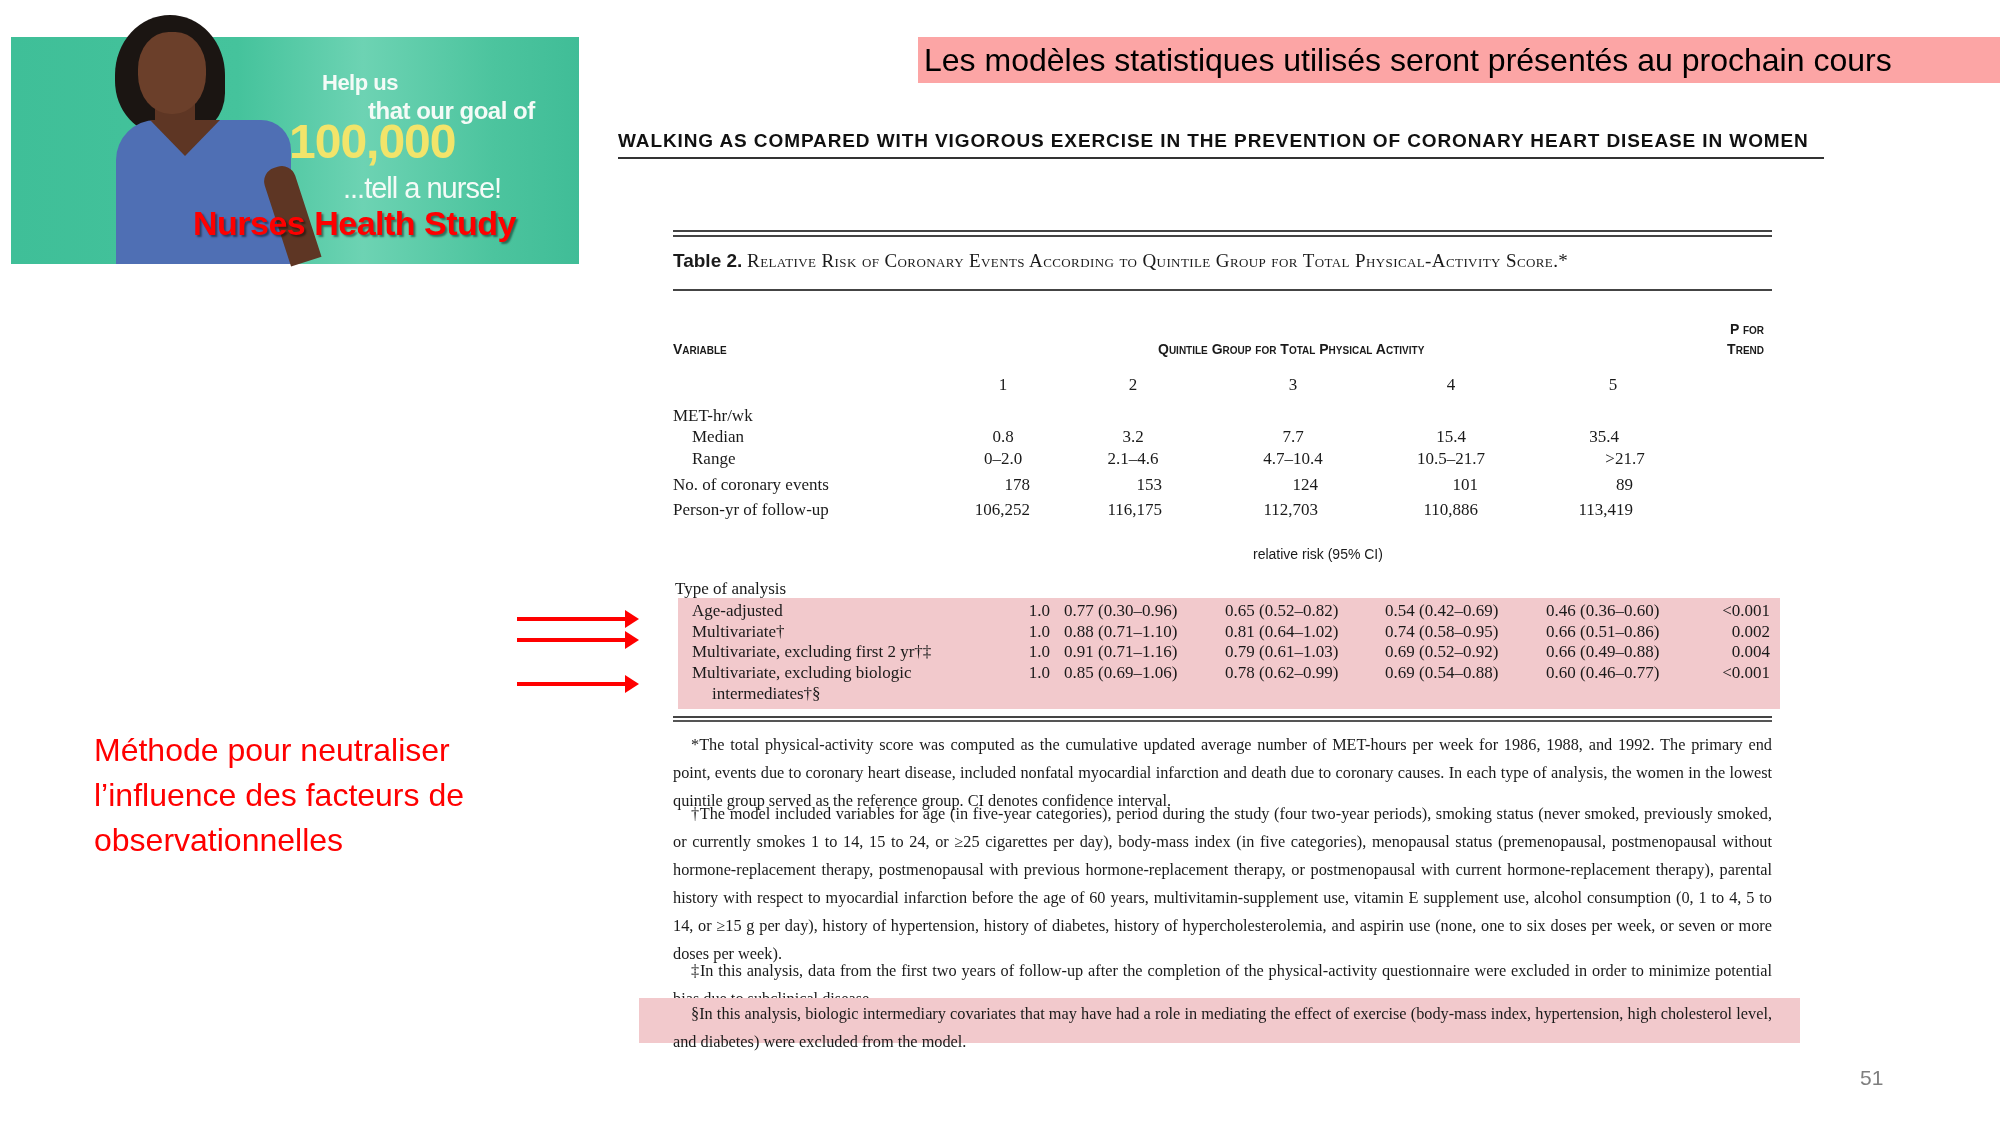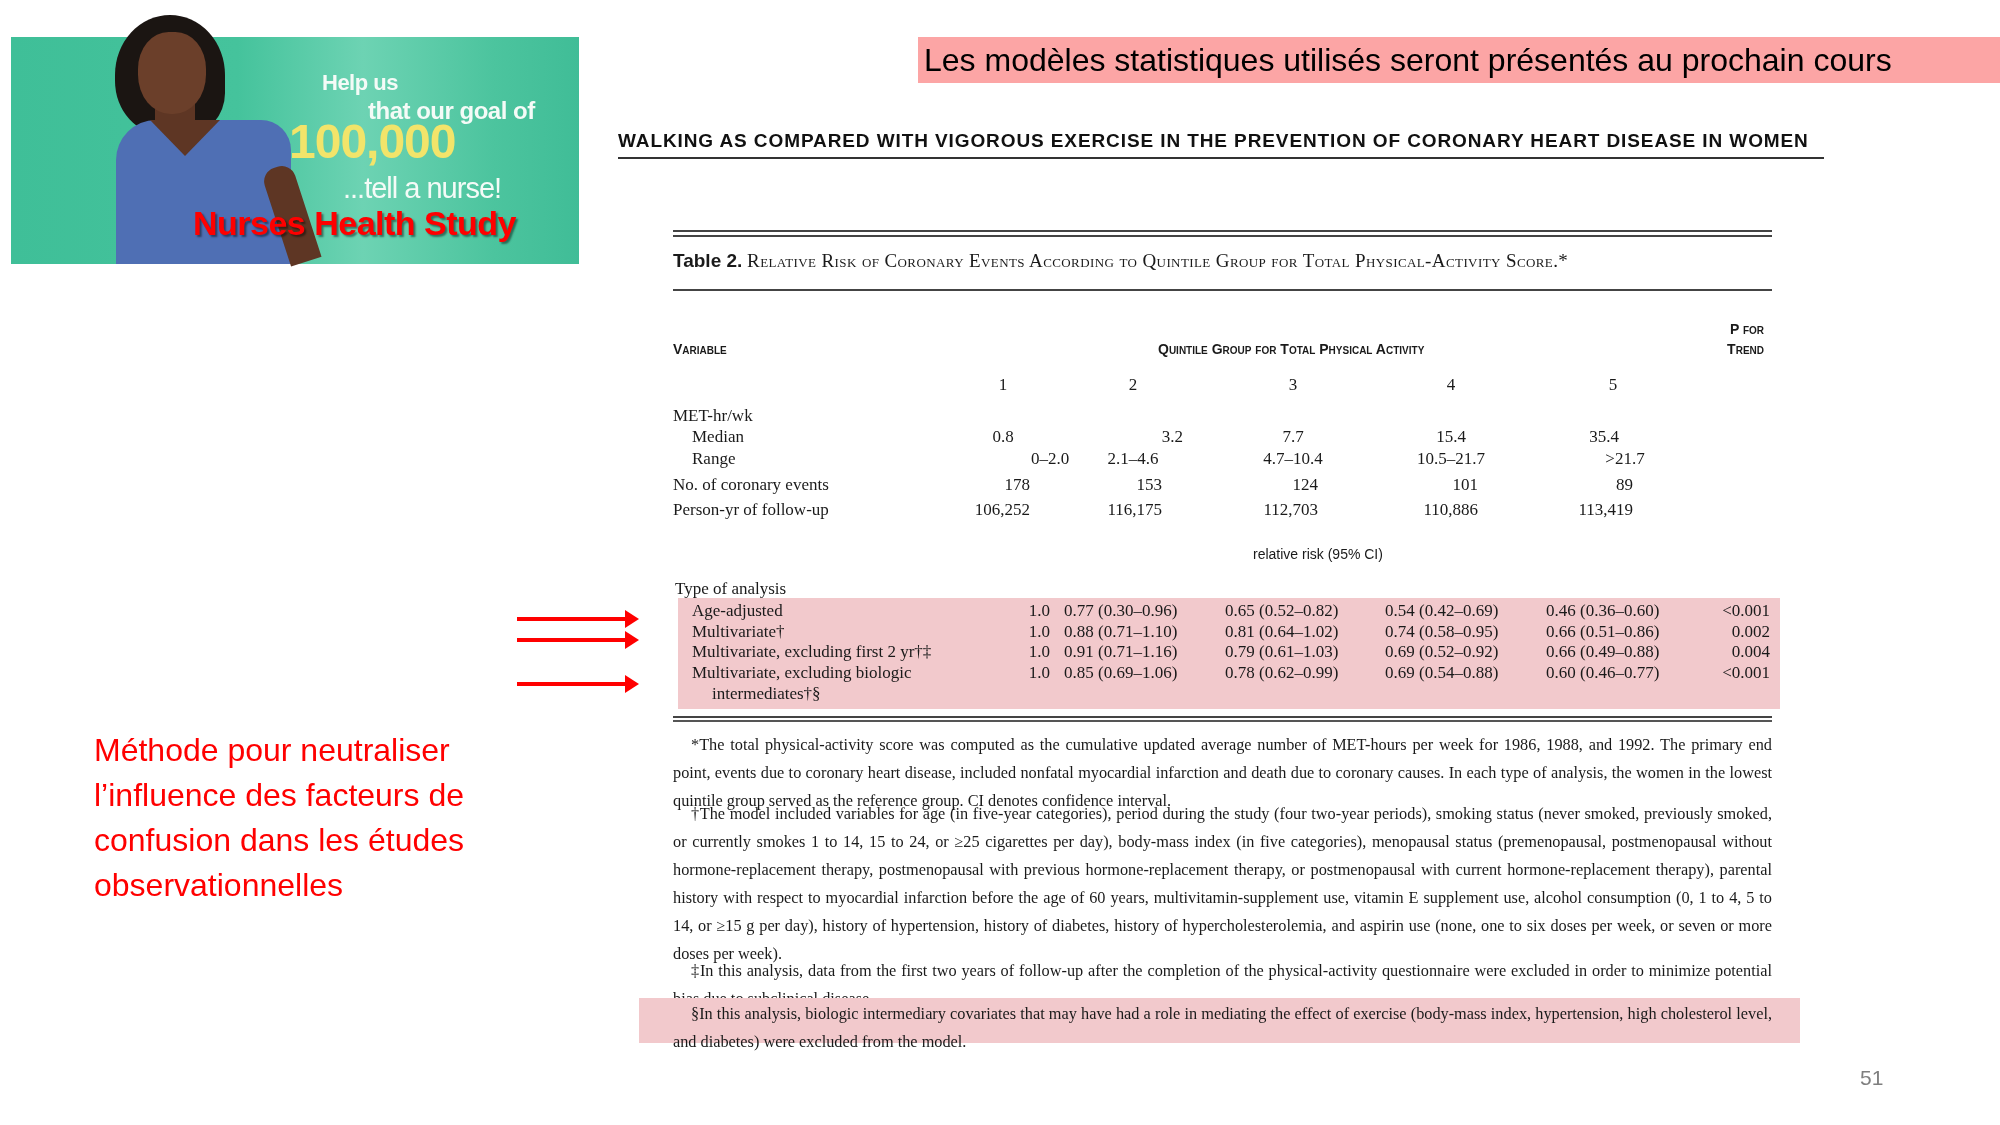--- a/index.html
+++ b/index.html
@@ -87,27 +87,27 @@
 <div class="abs cell serif c" style="left:983px;top:376px;width:40px;">1</div>
 <div class="abs cell serif c" style="left:1113px;top:376px;width:40px;">2</div>
 <div class="abs cell serif c" style="left:1273px;top:376px;width:40px;">3</div>
 <div class="abs cell serif c" style="left:1431px;top:376px;width:40px;">4</div>
 <div class="abs cell serif c" style="left:1593px;top:376px;width:40px;">5</div>
 
 <div class="abs cell serif" style="left:673px;top:407px;">MET-hr/wk</div>
 
 <div class="abs cell serif" style="left:692px;top:428px;">Median</div>
 <div class="abs cell serif c" style="left:953px;top:428px;width:100px;">0.8</div>
-<div class="abs cell serif c" style="left:1083px;top:428px;width:100px;text-align:right;">3.2</div>
+<div class="abs cell serif c" style="left:1083px;top:428px;width:100px;">3.2</div>
 <div class="abs cell serif c" style="left:1243px;top:428px;width:100px;">7.7</div>
 <div class="abs cell serif c" style="left:1401px;top:428px;width:100px;">15.4</div>
 <div class="abs cell serif c" style="left:1554px;top:428px;width:100px;">35.4</div>
 
 <div class="abs cell serif" style="left:692px;top:450px;">Range</div>
-<div class="abs cell serif c" style="left:1000px;top:450px;width:100px;">0–2.0</div>
+<div class="abs cell serif c" style="left:953px;top:450px;width:100px;">0–2.0</div>
 <div class="abs cell serif c" style="left:1083px;top:450px;width:100px;">2.1–4.6</div>
 <div class="abs cell serif c" style="left:1243px;top:450px;width:100px;">4.7–10.4</div>
 <div class="abs cell serif c" style="left:1401px;top:450px;width:100px;">10.5–21.7</div>
 <div class="abs cell serif c" style="left:1575px;top:450px;width:100px;">&gt;21.7</div>
 
 <div class="abs cell serif" style="left:673px;top:476px;">No. of coronary events</div>
 <div class="abs cell serif r" style="left:930px;top:476px;width:100px;">178</div>
 <div class="abs cell serif r" style="left:1062px;top:476px;width:100px;">153</div>
 <div class="abs cell serif r" style="left:1218px;top:476px;width:100px;">124</div>
 <div class="abs cell serif r" style="left:1378px;top:476px;width:100px;">101</div>
@@ -175,17 +175,16 @@
     <p>§In this analysis, biologic intermediary covariates that may have had a role in mediating the effect of exercise (body-mass index, hypertension, high cholesterol level, and diabetes) were excluded from the model.</p>
   </div>
 
 <div class="abs arrow" style="left:517px;top:617px;width:110px;"></div>
 <div class="abs arrow" style="left:517px;top:638px;width:110px;"></div>
 <div class="abs arrow" style="left:517px;top:682px;width:110px;"></div>
 
 <div id="annotation" class="abs">
   <div>Méthode pour neutraliser</div>
   <div>l’influence des facteurs de</div>
-  <div>confusion dans les études</div>
   <div>observationnelles</div>
 </div>
 
 <div id="page-num" class="abs">51</div>
 
 </body></html>

